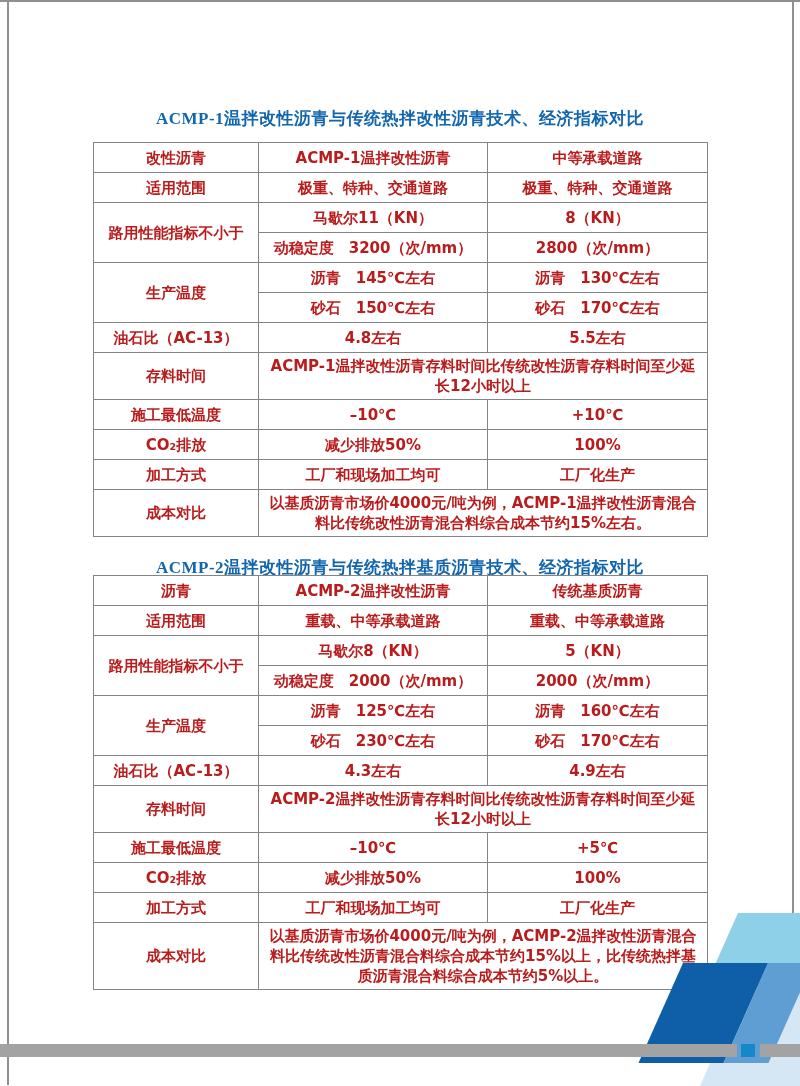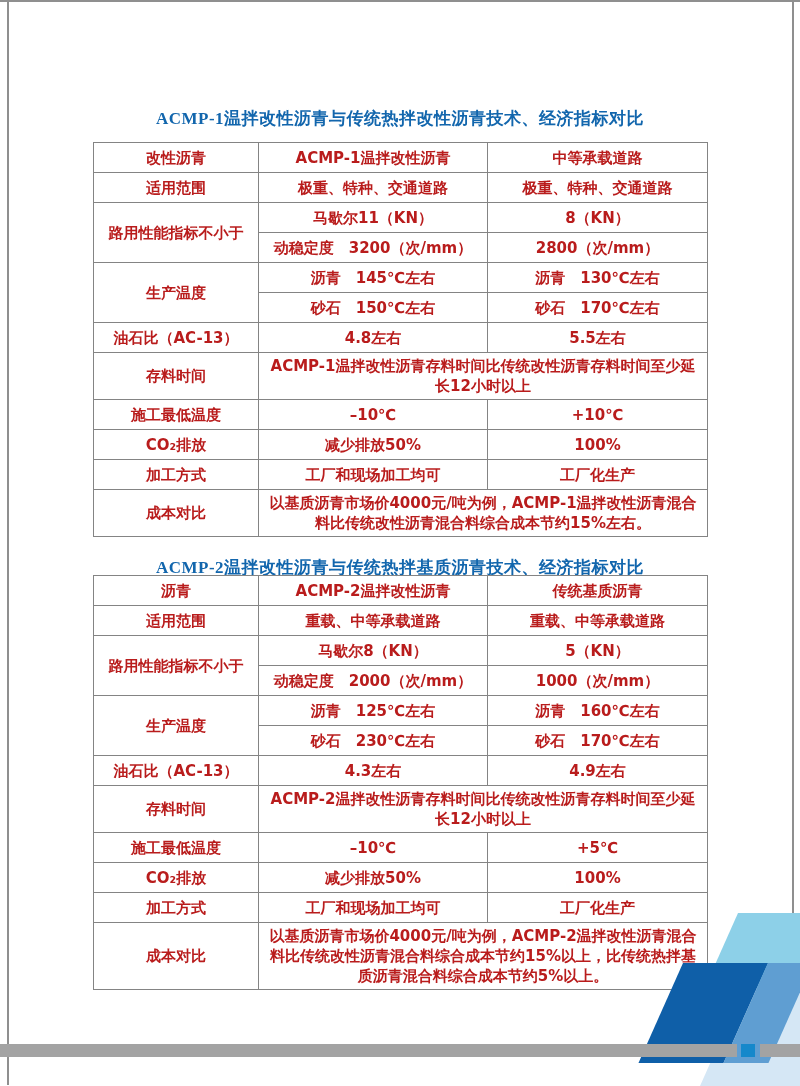--- a/index.html
+++ b/index.html
@@ -148,21 +148,21 @@
         <td>重载、中等承载道路</td>
         <td>重载、中等承载道路</td>
       </tr>
       <tr class="h1">
         <td rowspan="2">路用性能指标不小于</td>
         <td>马歇尔8（KN）</td>
         <td>5（KN）</td>
       </tr>
       <tr class="h1">
         <td>动稳定度　2000（次/mm）</td>
-        <td>1000（次/mm）</td>
+        <td>2000（次/mm）</td>
       </tr>
       <tr class="h1">
         <td rowspan="2">生产温度</td>
         <td>沥青　125℃左右</td>
         <td>沥青　160℃左右</td>
       </tr>
       <tr class="h1">
         <td>砂石　230℃左右</td>
         <td>砂石　170℃左右</td>
       </tr>

